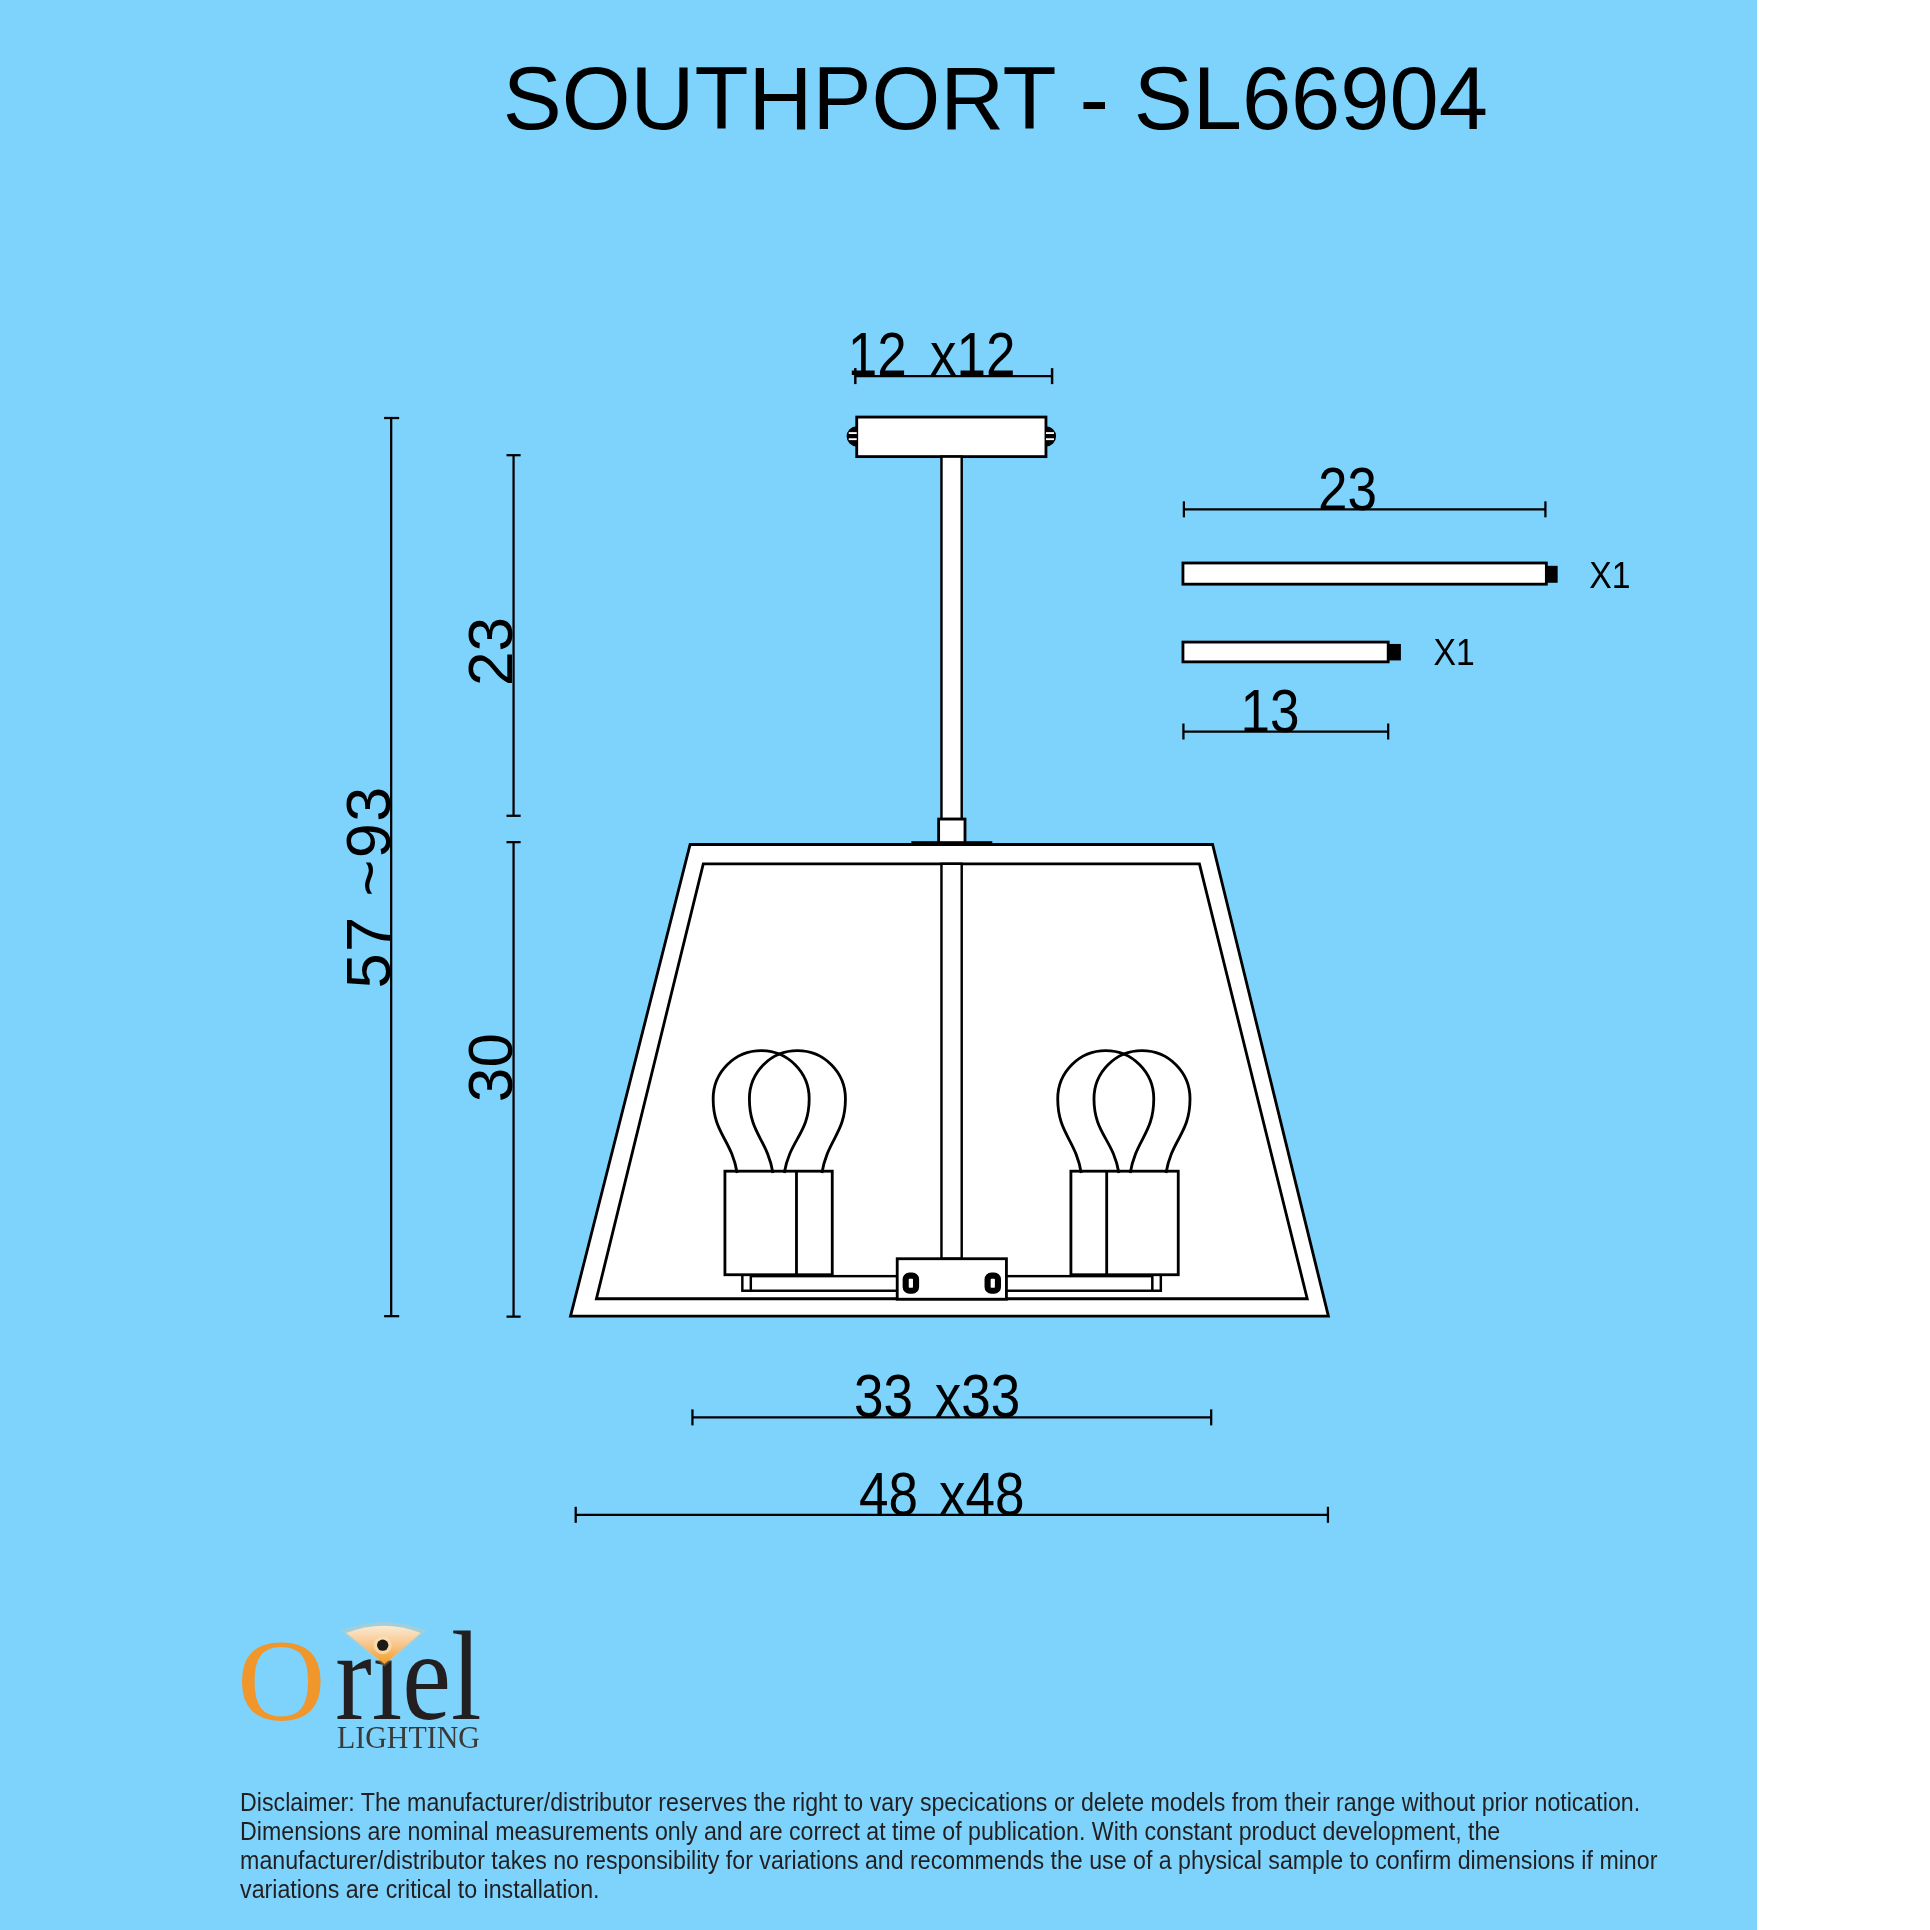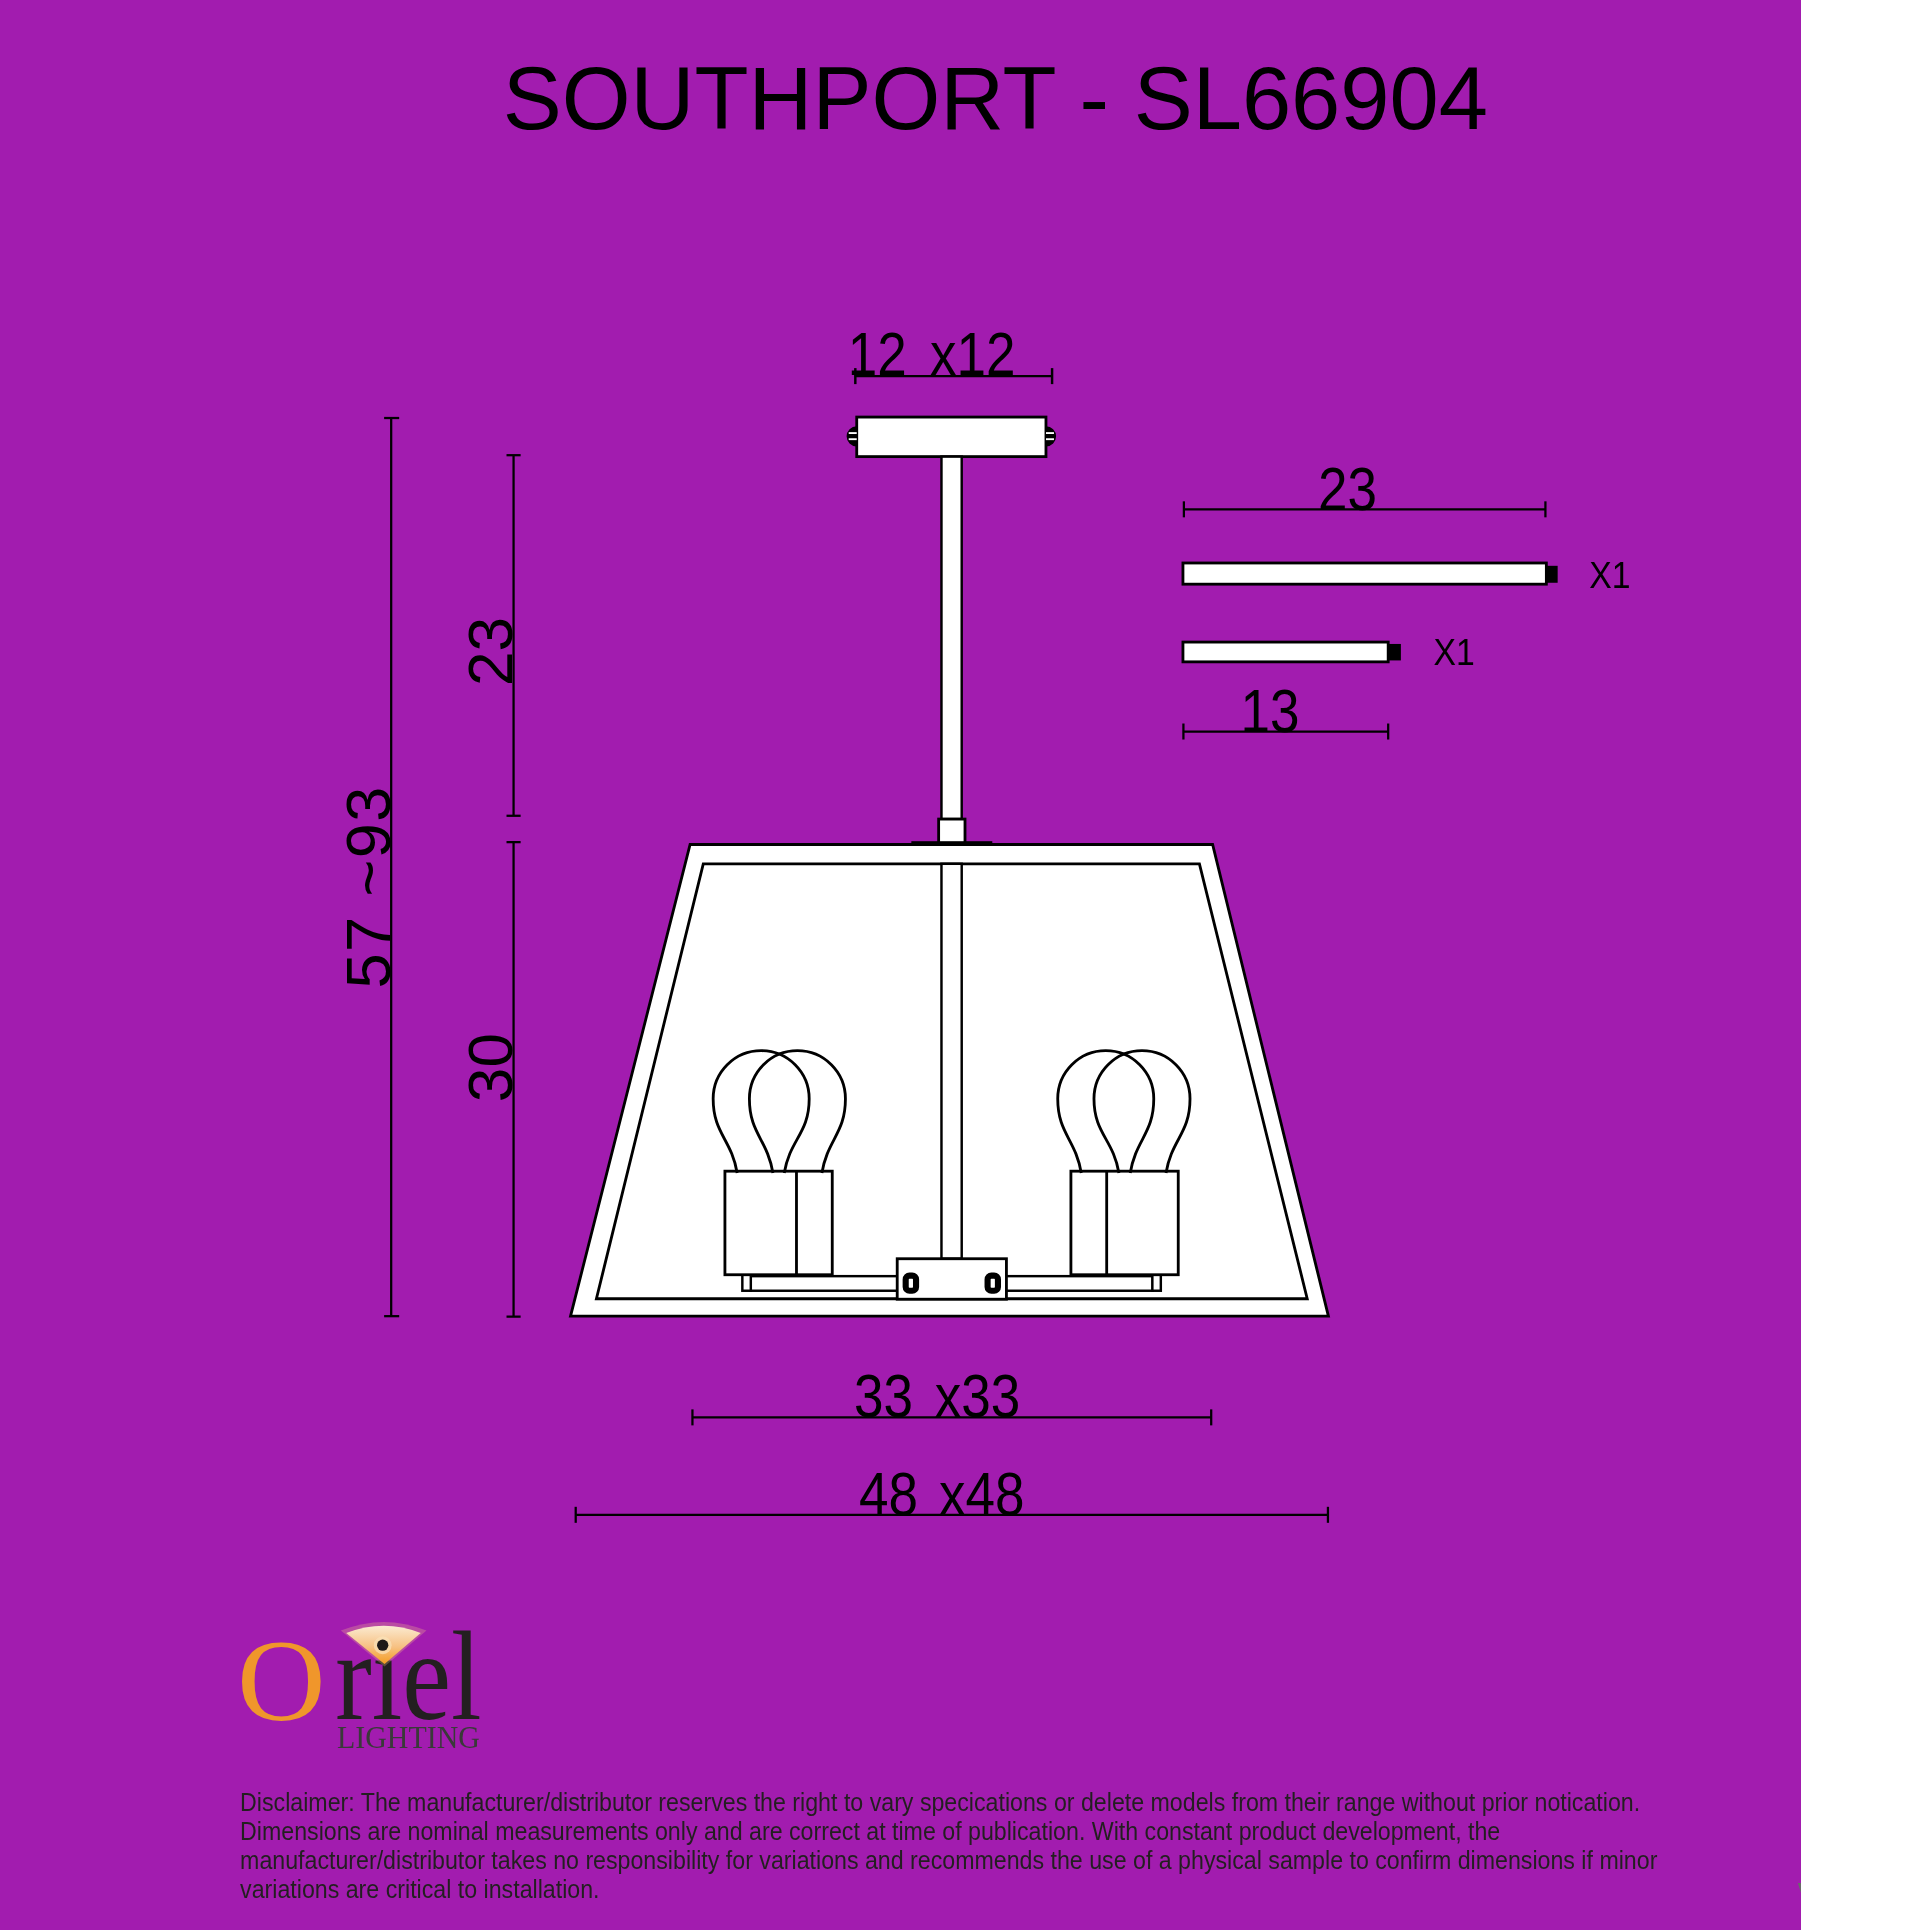--- a/index.html
+++ b/index.html
@@ -1,16 +1,16 @@
 <!DOCTYPE html>
 <html style="font-size:15px"><head>
 <meta charset="utf-8">
 <style>
   html,body{margin:0;padding:0;background:#ffffff;}
-  .page{position:relative;width:1757px;height:1930px;background:#a21caf;overflow:hidden;padding-left:44px;}
+  .page{position:relative;width:1757px;height:1930px;background:#7dd3fc;overflow:hidden;}
   svg{position:absolute;top:0;left:0;}
   text{font-family:"Liberation Sans", sans-serif;} .serif{font-family:"Liberation Serif", serif;}
 </style>
 </head>
 <body>
 <div class="page">
 <svg width="1930" height="1930" viewBox="0 0 2050 2050">
   <defs>
     <linearGradient id="fanGrad" x1="0" y1="0" x2="0" y2="1">
       <stop offset="0" stop-color="#FBEBD2"></stop>

